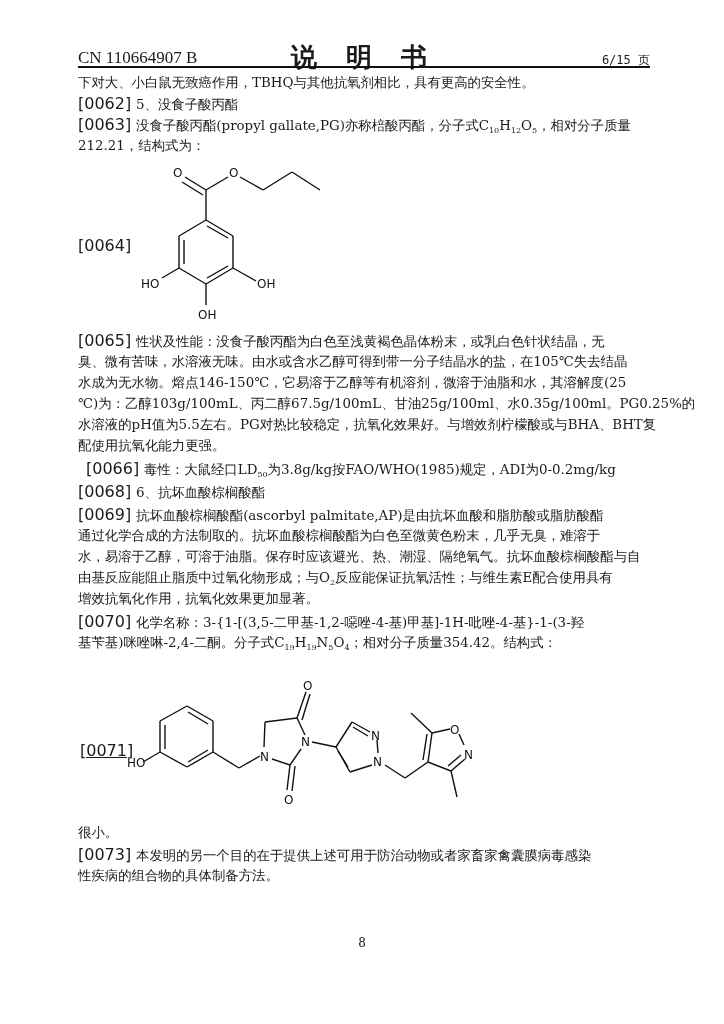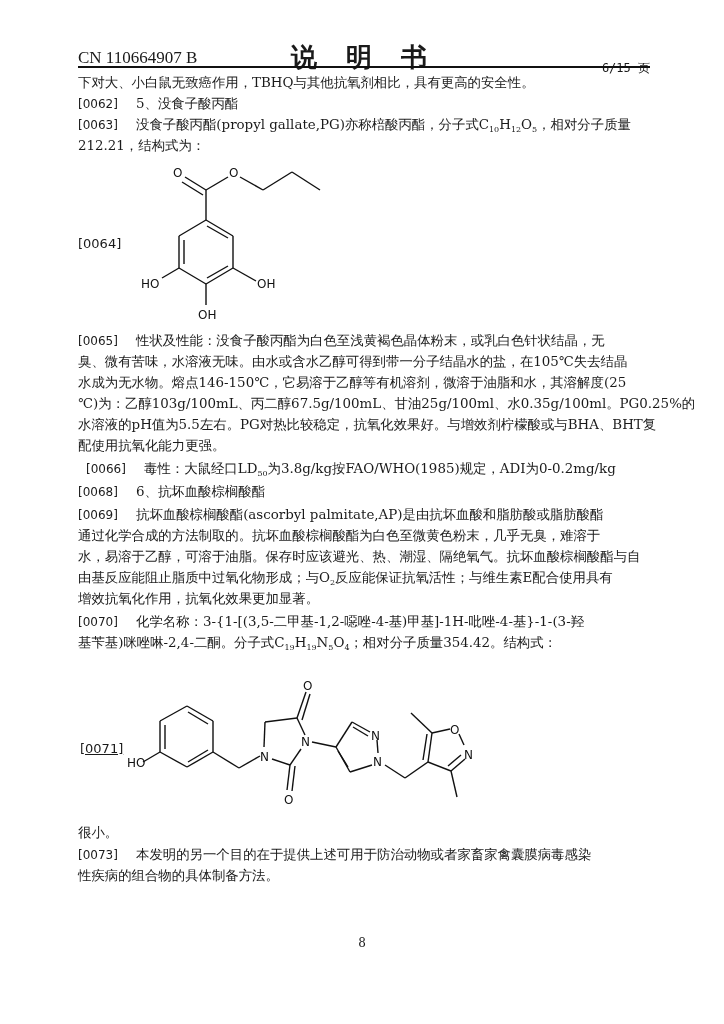--- a/index.html
+++ b/index.html
@@ -1,28 +1,28 @@
 <!DOCTYPE html>
 <html><head>
 <meta charset="utf-8">
 <style>
   html, body { margin: 0; padding: 0; background: #ffffff; }
   body { width: 724px; height: 1024px; position: relative; overflow: hidden;
          font-family: "DejaVu Serif", "Liberation Serif", serif; color: #1a1a1a; }
   .header { position: absolute; left: 78px; top: 38px; width: 572px; height: 28px; }
   .hdr-left { position: absolute; left: 0; top: 10px; font-family: Liberation Serif, serif; font-size: 17px; }
   .hdr-center { position: absolute; left: 0; right: 0; top: 2px; text-align: center; font-size: 26px; font-weight: bold; letter-spacing: 10px; font-family: "DejaVu Sans", sans-serif; }
-  .hdr-right { position: absolute; right: 0; top: 22px; font-size: 12px; font-family: "DejaVu Sans Mono", "Liberation Mono", monospace; }
+  .hdr-right { position: absolute; right: 0; top: 14px; font-size: 12px; font-family: "DejaVu Sans Mono", "Liberation Mono", monospace; }
   .rule { position: absolute; left: 78px; top: 66px; width: 572px; height: 2px; background: #111; }
   .content { position: absolute; left: 78px; top: 72px; width: 572px; font-size: 13.4px; line-height: 21px; }
   .line { white-space: nowrap; height: 21px; }
-  .pnum { display: inline-block; width: 58px; font-family: "DejaVu Sans", sans-serif; font-size: 12px; }
+  .pnum { display: inline-block; width: 58px; font-family: "DejaVu Sans", sans-serif; font-size: 16px; }
   sub { font-size: 8px; vertical-align: -3px; line-height: 0; }
   .fig { position: absolute; }
-  .fig-label { position: absolute; font-family: "DejaVu Sans", sans-serif; font-size: 13px; }
+  .fig-label { position: absolute; font-family: "DejaVu Sans", sans-serif; font-size: 16px; }
   svg text { font-family: "DejaVu Sans", sans-serif; font-size: 12px; fill: #111; }
   .footer { position: absolute; left: 0; width: 724px; top: 936px; text-align: center; font-size: 12px; }
 </style>
 </head>
 <body>
 
 <div class="header">
   <span class="hdr-left">CN 110664907 B</span>
   <div class="hdr-center">说 明 书</div>
   <span class="hdr-right">6/15 页</span>

